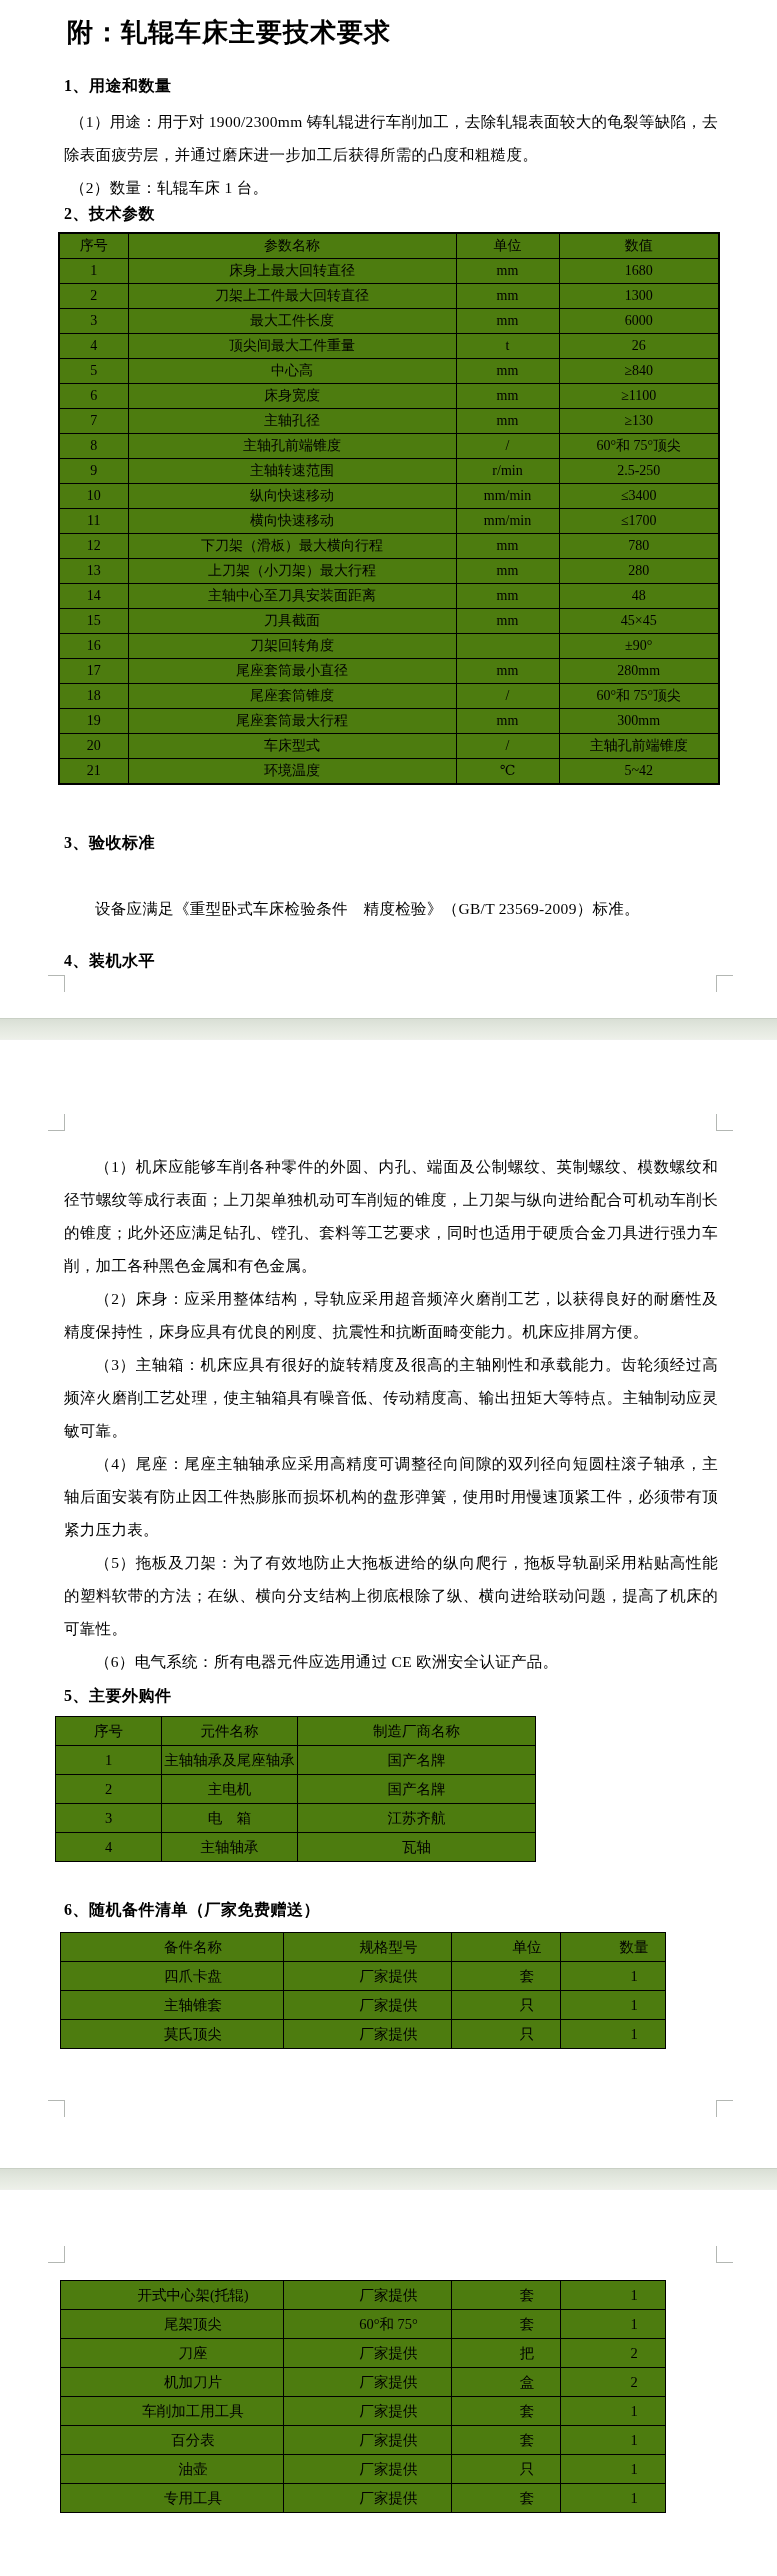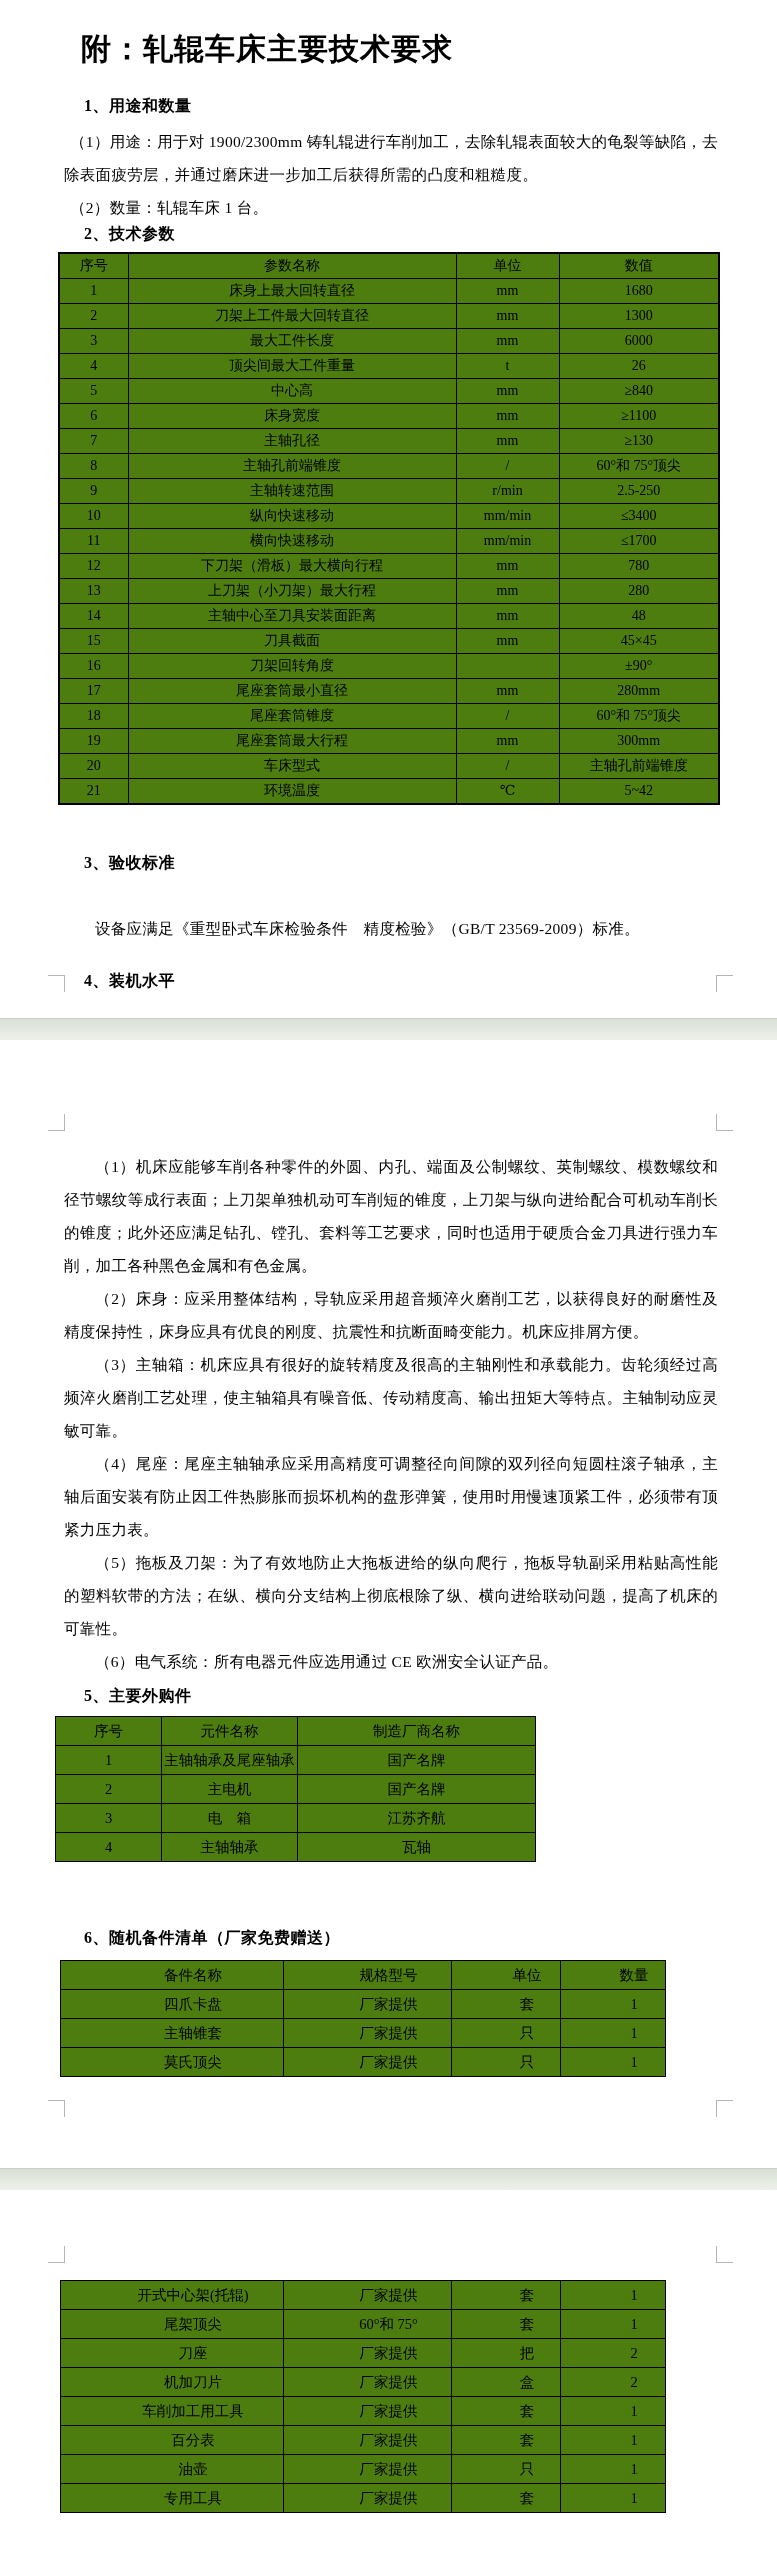--- a/index.html
+++ b/index.html
@@ -7,39 +7,39 @@
   .doc { position:relative; width:778px; height:2576px; background:#fff; overflow:hidden; }
 
   .page { position:relative; overflow:hidden; background:#fff; }
   .page-1 { height:1018px; }
   .page-2 { height:1128px; }
   .page-3 { height:387px; }
 
   .band { height:22px; background:linear-gradient(180deg,#d9dfd5 0%,#e3e8df 45%,#edf0e9 100%);
           border-top:1px solid #c9d0c5; border-bottom:1px solid #eef0ec; box-sizing:border-box; }
 
-  .title { margin:17px; padding:12px 0 0 64px; font-size:30px; font-weight:bold; letter-spacing:1px; }
-  .sec-heading { margin:0; padding-left:84px; font-size:16px; font-weight:bold; letter-spacing:0.5px; }
+  .title { margin:3px; padding:12px 0 0 64px; font-size:26px; font-weight:bold; letter-spacing:1px; }
+  .sec-heading { margin:0; padding-left:64px; font-size:16px; font-weight:bold; letter-spacing:0.5px; }
   .body-para { margin:0 60px 0 64px; font-size:15.5px; line-height:33px; letter-spacing:0.3px;
                text-align:justify; }
   .indent-sm { text-indent:6px; }
   .indent-lg { text-indent:31px; }
 
   .m-t1 { margin-top:26px; } 
   .m-p1 { margin-top:8px; }
   .m-t2 { margin-top:0; } 
   .m-tb1{ margin-top:7px; }
   .m-t3 { margin-top:48px; } 
   .m-p3 { margin-top:38px; }
   .m-t4 { margin-top:26px; } 
 
   .m-paras2 { margin-top:110px; }
   .m-t5 { margin-top:8px; }
   .m-tb2{ margin-top:9px; }
-  .m-t6 { margin-top:66px; }
+  .m-t6 { margin-top:38px; }
   .m-tb3a{ margin-top:11px; }
   .m-tb3b{ margin-top:90px; }
 
   table { border-collapse:collapse; table-layout:fixed; background:#4d7c0f; }
   th,td { border:1px solid #000; text-align:center; vertical-align:middle;
           font-size:14.5px; font-weight:normal; padding:0 2px; overflow:hidden; white-space:nowrap; }
 
   .t1 { margin-left:58px; width:660px; border:2px solid #000; }
   .t1 th,.t1 td { height:24px; line-height:24px; font-size:14px; }
 

